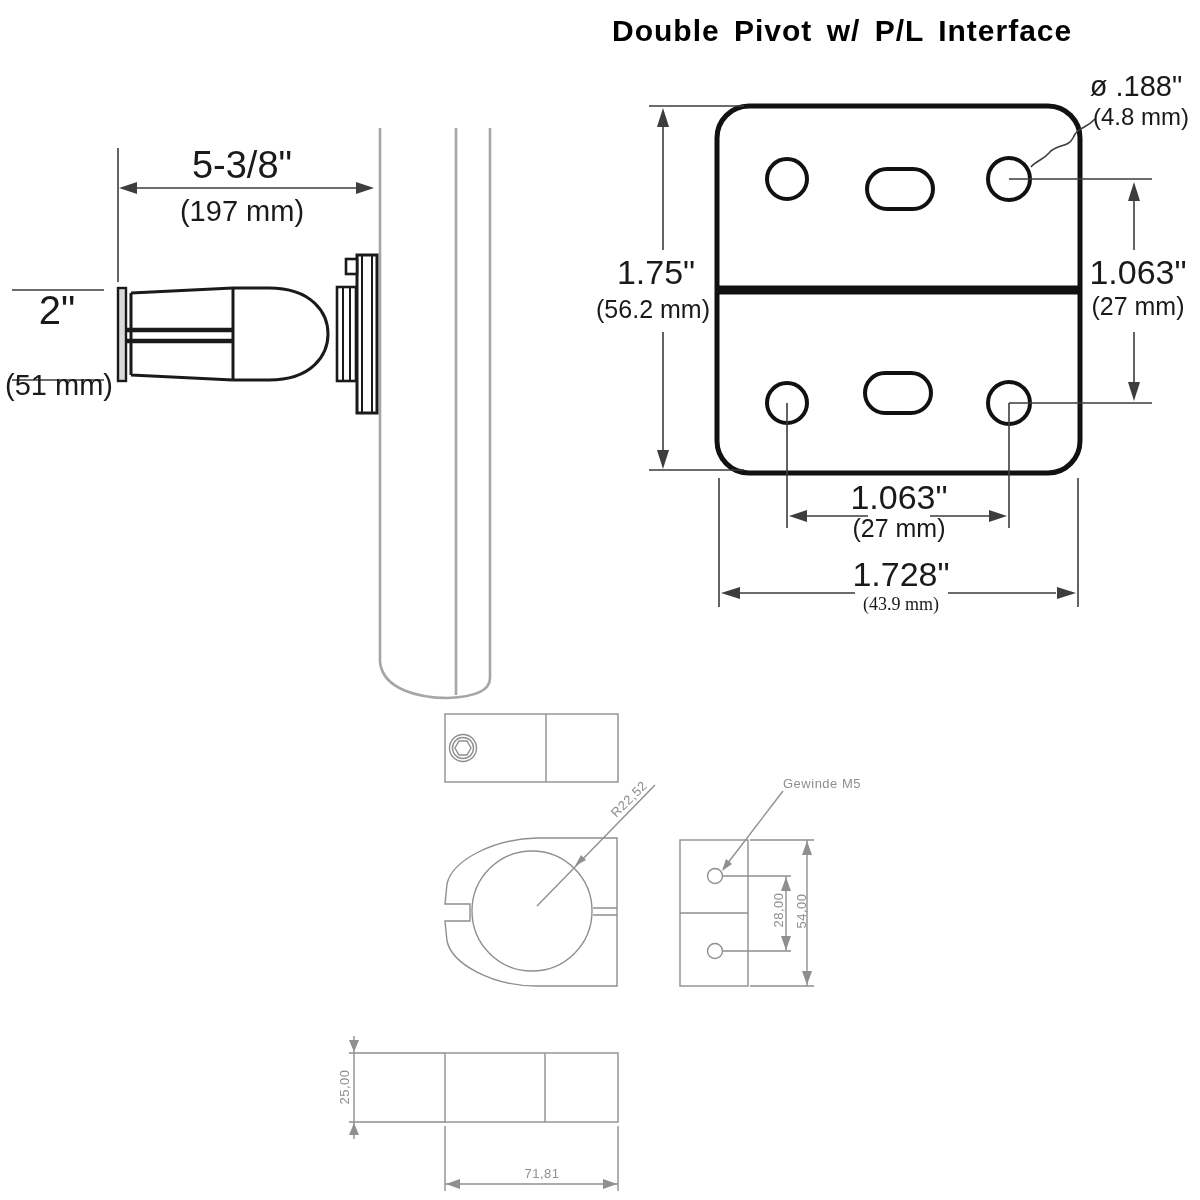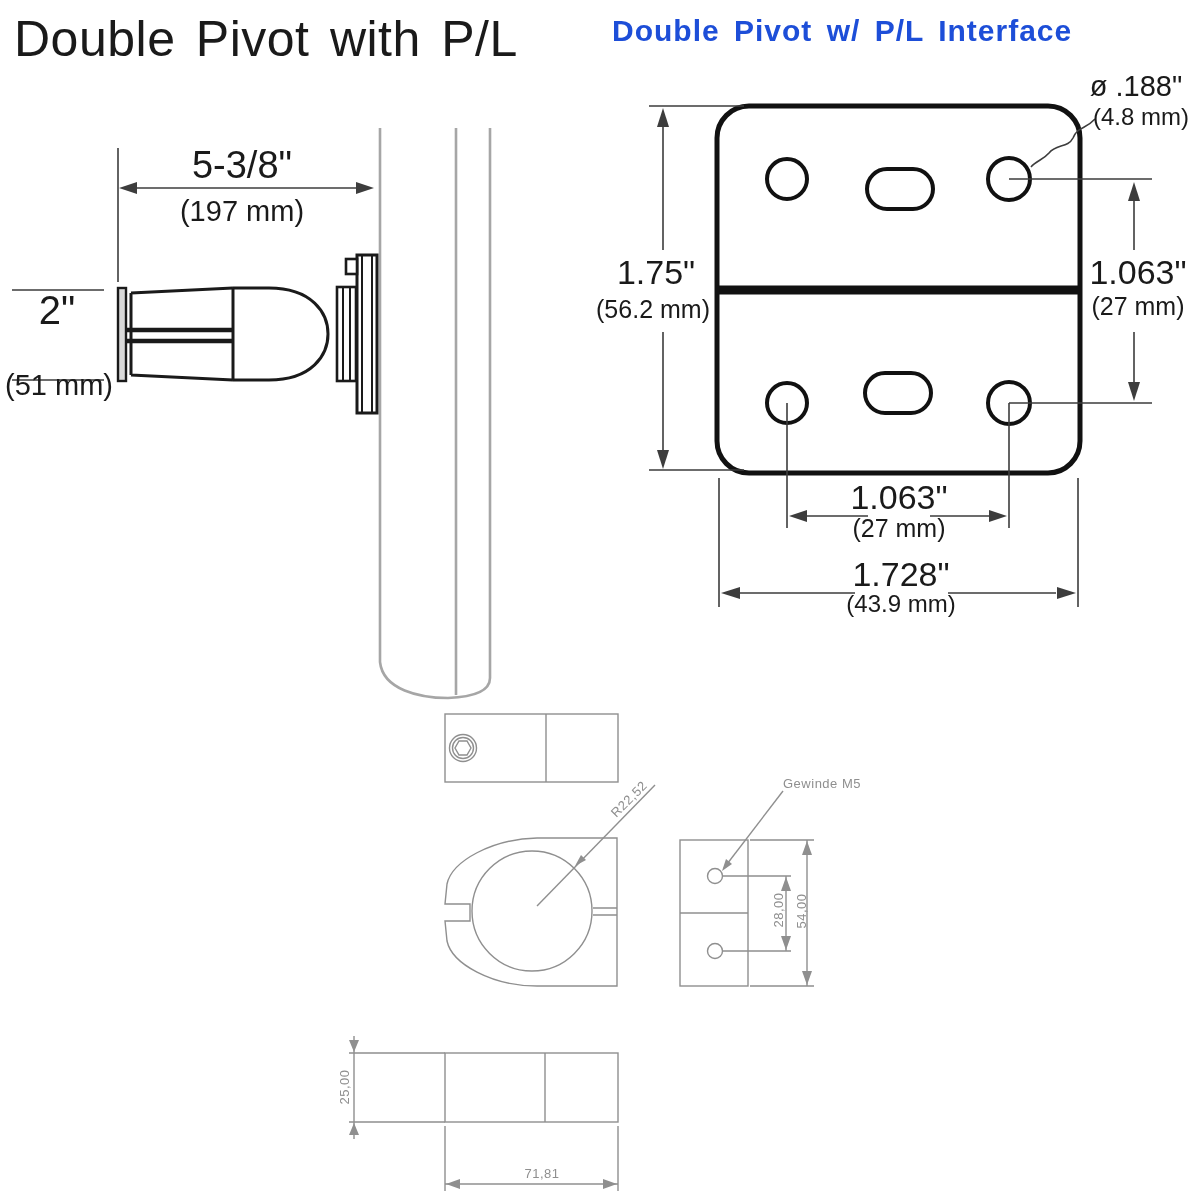--- a/index.html
+++ b/index.html
@@ -7,21 +7,21 @@
          font-family:"Liberation Sans",sans-serif;}
   #lineart{position:absolute;left:0;top:0;width:1200px;height:1200px;}
   .lbl{position:absolute;transform:translate(-50%,-50%);white-space:nowrap;color:#1a1a1a;
        text-align:center;line-height:1;}
   .lbl.rot90{transform:translate(-50%,-50%) rotate(-90deg);}
   .lbl.rot45{transform:translate(-50%,-50%) rotate(-45deg);}
   .cadtxt{color:#8f8f8f;font-size:13px;letter-spacing:.5px;}
   .title-left{position:absolute;left:14px;top:10px;font-size:50px;color:#1a1a1a;
               letter-spacing:.5px;word-spacing:6px;}
   .title-right{position:absolute;left:612px;top:14px;font-size:30px;font-weight:bold;
-               color:#1d4ed8;letter-spacing:1px;word-spacing:5px;}
+               color:#000000;letter-spacing:1px;word-spacing:5px;}
 </style>
 </head>
 <body>
 
 <div id="stage">
 
   <svg id="lineart" viewBox="0 0 1200 1200" xmlns="http://www.w3.org/2000/svg">
 
     <g stroke="#a6a6a6" stroke-width="2.6" fill="none">
       <path d="M380,128 V662 C383,690 420,698 448,698 C473,697 490,691 490,678 V128"></path>
@@ -142,38 +142,37 @@
       <polygon points="354,1052 349,1040 359,1040" fill="#8f8f8f" stroke="none"></polygon>
       <polygon points="354,1123 349,1135 359,1135" fill="#8f8f8f" stroke="none"></polygon>
 
       <path d="M445,1126 V1191 M618,1126 V1191"></path>
       <path d="M445,1184 H618"></path>
       <polygon points="446,1184 460,1179 460,1189" fill="#8f8f8f" stroke="none"></polygon>
       <polygon points="617,1184 603,1179 603,1189" fill="#8f8f8f" stroke="none"></polygon>
     </g>
   </svg>
 
-  <div class="title-left">Double Pivot with P/L</div>
   <div class="title-right">Double Pivot w/ P/L Interface</div>
 
   <div class="lbl" style="left:242px;top:165px;font-size:38px;">5-3/8"</div>
   <div class="lbl" style="left:242px;top:211px;font-size:29px;">(197 mm)</div>
   <div class="lbl" style="left:57px;top:310px;font-size:40px;">2"</div>
   <div class="lbl" style="left:59px;top:337px;font-size:29px;margin-top:48px;">(51 mm)</div>
 
   <div class="lbl" style="left:656px;top:272px;font-size:34px;">1.75"</div>
   <div class="lbl" style="left:653px;top:309px;font-size:25px;">(56.2 mm)</div>
   <div class="lbl" style="left:1136px;top:86px;font-size:29px;">ø .188"</div>
   <div class="lbl" style="left:1141px;top:117px;font-size:24px;">(4.8 mm)</div>
   <div class="lbl" style="left:1138px;top:272px;font-size:34px;">1.063"</div>
   <div class="lbl" style="left:1138px;top:306px;font-size:25px;">(27 mm)</div>
   <div class="lbl" style="left:899px;top:497px;font-size:34px;">1.063"</div>
   <div class="lbl" style="left:899px;top:528px;font-size:25px;">(27 mm)</div>
   <div class="lbl" style="left:901px;top:574px;font-size:34px;">1.728"</div>
-  <div class="lbl" style="left:901px;top:604px;font-size:24px;">(43.9 mm)</div>
+  <div class="lbl" style="left:901px;top:604px;font-size:18px;font-family:Liberation Serif, serif;">(43.9 mm)</div>
 
   <div class="lbl rot45 cadtxt" style="left:629px;top:799px;">R22,52</div>
   <div class="lbl cadtxt" style="left:822px;top:783px;">Gewinde M5</div>
   <div class="lbl rot90 cadtxt" style="left:778px;top:910px;">28,00</div>
   <div class="lbl rot90 cadtxt" style="left:801px;top:911px;">54,00</div>
   <div class="lbl rot90 cadtxt" style="left:344px;top:1087px;">25,00</div>
   <div class="lbl cadtxt" style="left:542px;top:1173px;">71,81</div>
 
 </div>
 

